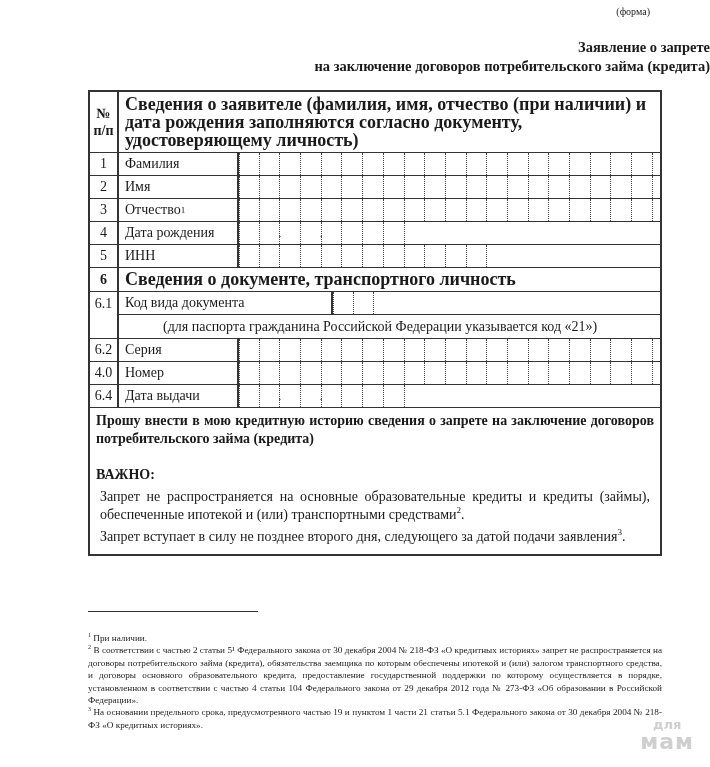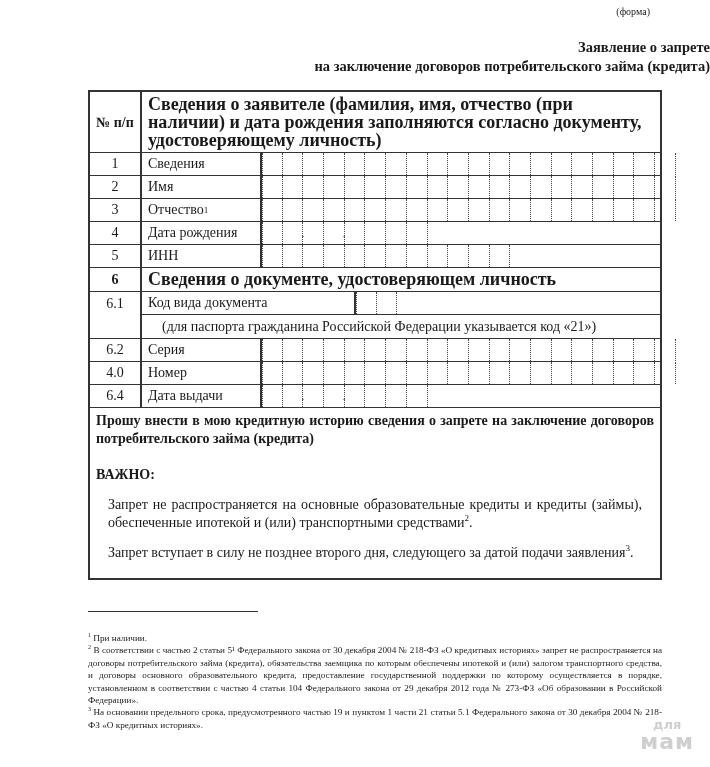--- a/index.html
+++ b/index.html
@@ -6,42 +6,42 @@
   body { width: 710px; height: 767px; position: relative; overflow: hidden;
          font-family: "Liberation Serif", "DejaVu Serif", serif; color: #1a1a1a; }
   .forma { position: absolute; right: 60px; top: 6px; font-size: 10px; }
   .title { position: absolute; left: 0; width: 710px; text-align: right; font-weight: bold; font-size: 14.5px; line-height: 19px; }
   .t1 { top: 38px; }
   .t2 { top: 57px; }
 
   .tbl { position: absolute; left: 88px; top: 90px; width: 574px; border: 2px solid #333; box-sizing: border-box; }
   .row { position: relative; display: flex; border-top: 1.5px solid #333; box-sizing: border-box; }
   .row.first { border-top: none; }
-  .num { width: 52px; flex: none; border-right: 2px solid #333; text-align: center; font-size: 14px; box-sizing: border-box; display:flex; align-items:center; justify-content:center; }
+  .num { width: 29px; flex: none; border-right: 2px solid #333; text-align: center; font-size: 14px; box-sizing: border-box; display:flex; align-items:center; justify-content:center; }
   .lbl { width: 120px; flex: none; border-right: 2px solid #333; font-size: 14px; padding-left: 6px; box-sizing: border-box; display:flex; align-items:center; white-space: nowrap; }
   .head-text { flex: 1; font-weight: bold; font-size: 18px; line-height: 18px; padding: 3px 6px; }
   .grid { flex: 1; position: relative; }
   .cells { position: absolute; left: 0; top: 0; bottom: 0; display: flex; }
   .cell { width: 20.7px; height: 100%; border-right: 1px dotted #444; box-sizing: border-box; position: relative; }
   .cell.first { border-left: 1px dotted #444; }
   .cell .dot { position: absolute; left: -2px; bottom: 6px; font-size: 11px; line-height: 10px; }
   .bold { font-weight: bold; }
 
   .r-head { height: 60px; }
   .r-std { height: 23px; }
   .r-sec { height: 24px; }
 
   .doc61 { display: flex; height: 24px; }
   .doc61 .lbl2 { width: 214px; flex:none; border-right: 2px solid #333; font-size: 14px; padding-left: 6px; display:flex; align-items:center; box-sizing: border-box; border-bottom: 1.5px solid #333; }
-  .note61 { font-size: 14px; padding-left: 20px; height: 23px; display:flex; align-items:center; white-space: nowrap; }
+  .note61 { font-size: 14px; padding-left: 20px; height: 23px; display:flex; align-items:center; white-space: nowrap; margin-left: 24px; }
 
   .request { padding: 4px 6px 4px 6px; font-size: 14px; line-height: 18px; }
   .request .req { font-weight: bold; text-align: justify; text-align-last: left; }
   .request .vazhno { font-weight: bold; margin-top: 18px; }
-  .request p { margin: 12px; text-align: justify; }
+  .request p { margin: 4px; text-align: justify; }
 
   .fn-line { position: absolute; left: 88px; top: 611px; width: 170px; border-top: 1px solid #333; }
   .footnotes { position: absolute; left: 88px; top: 632px; width: 574px; font-size: 9.2px; line-height: 12.4px; color: #222; text-align: justify; }
   .footnotes div { margin: 0; }
   sup { font-size: 65%; line-height: 0; }
 
   .watermark { position: absolute; right: 16px; bottom: 14px; text-align: center; color: #cfcfcf; font-family: "DejaVu Sans", sans-serif; font-weight: bold; margin-left: 47px; }
   .watermark .w1 { font-size: 13px; line-height: 13px; }
   .watermark .w2 { font-size: 22px; line-height: 22px; letter-spacing: 1px; }
 </style>
@@ -56,21 +56,21 @@
 
   <div class="row first r-head">
     <div class="num bold" style="line-height:17px;">№ п/п</div>
     <div class="head-text">Сведения о заявителе (фамилия, имя, отчество (при наличии) и дата рождения заполняются согласно документу, удостоверяющему личность)</div>
   </div>
 
   <div id="applicant-rows">
       <div class="row r-std">
         <div class="num">1</div>
         <div class="lbl">
-          <span>Сведения</span>
+          <span>Фамилия</span>
         </div>
         <div class="grid">
           <div class="cells">
             <div class="cell first"></div>
             <div class="cell"></div>
             <div class="cell"></div>
             <div class="cell"></div>
             <div class="cell"></div>
             <div class="cell"></div>
             <div class="cell"></div>
@@ -192,21 +192,21 @@
             <div class="cell"></div>
             <div class="cell"></div>
             <div class="cell"></div>
           </div>
         </div>
       </div>
     </div>
 
   <div class="row r-sec">
     <div class="num bold">6</div>
-    <div class="head-text" style="padding-top:2px;">Сведения о документе, удостоверяющем личность</div>
+    <div class="head-text" style="padding-top:2px;">Сведения о документе, транспортного личность</div>
   </div>
 
   <div class="row" style="height:47px;">
     <div class="num" style="align-items:flex-start;padding-top:4px;">6.1</div>
     <div style="flex:1;display:flex;flex-direction:column;">
       <div class="doc61">
         <div class="lbl2">Код вида документа</div>
         <div class="grid" style="border-bottom:1.5px solid #333;">
           <div class="cells" id="cells-61">
               <div class="cell first"></div>

